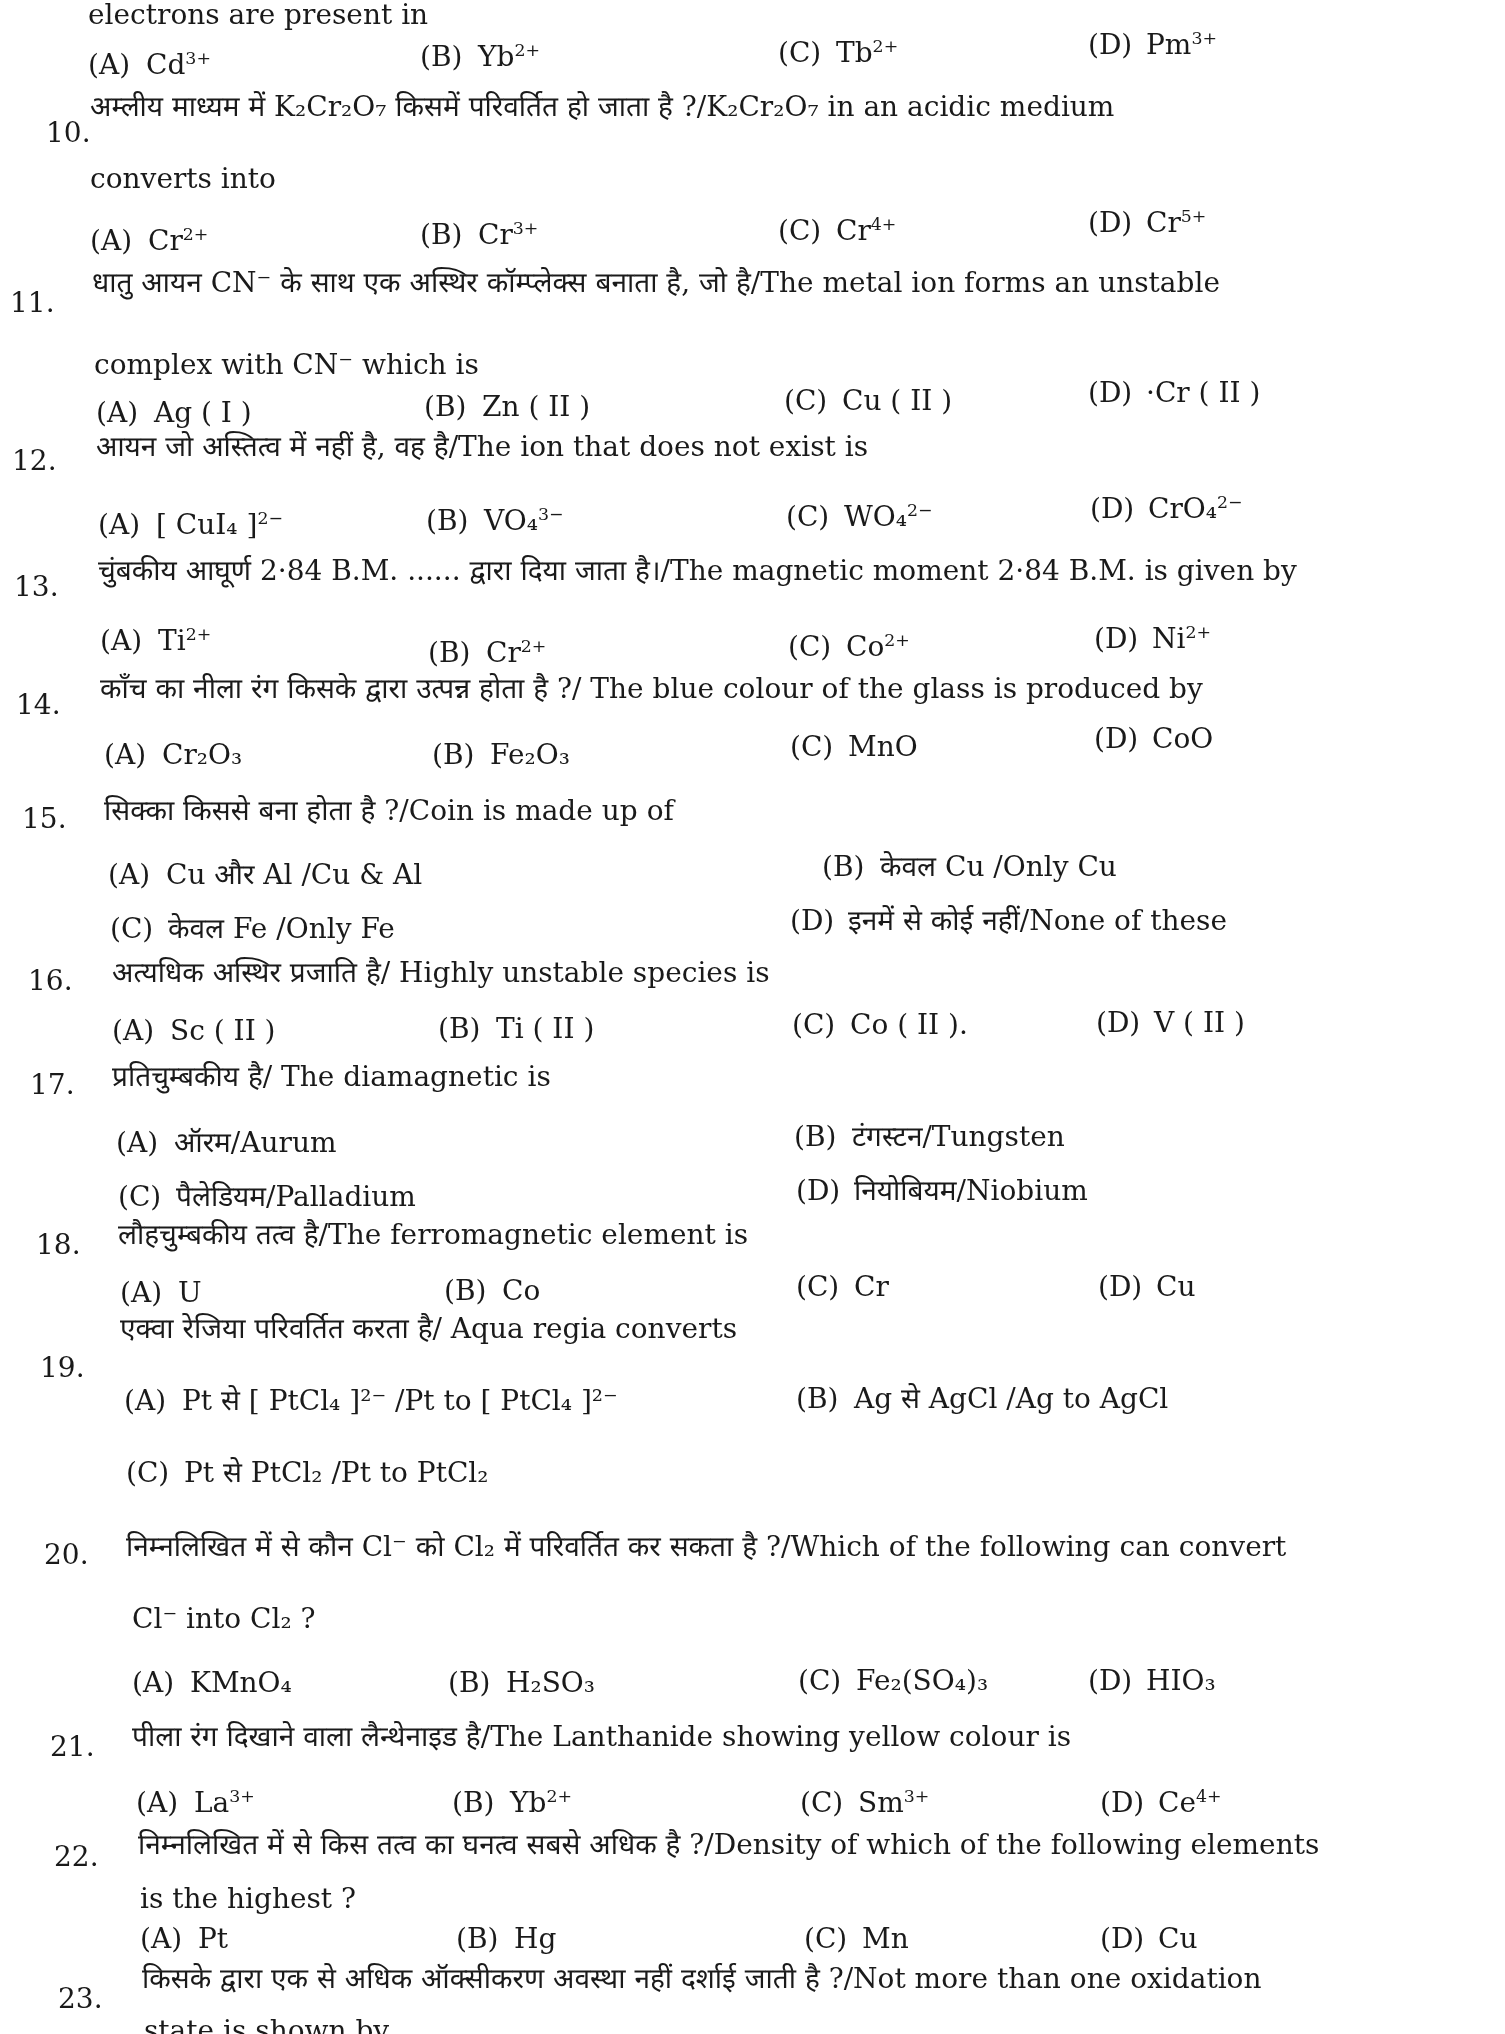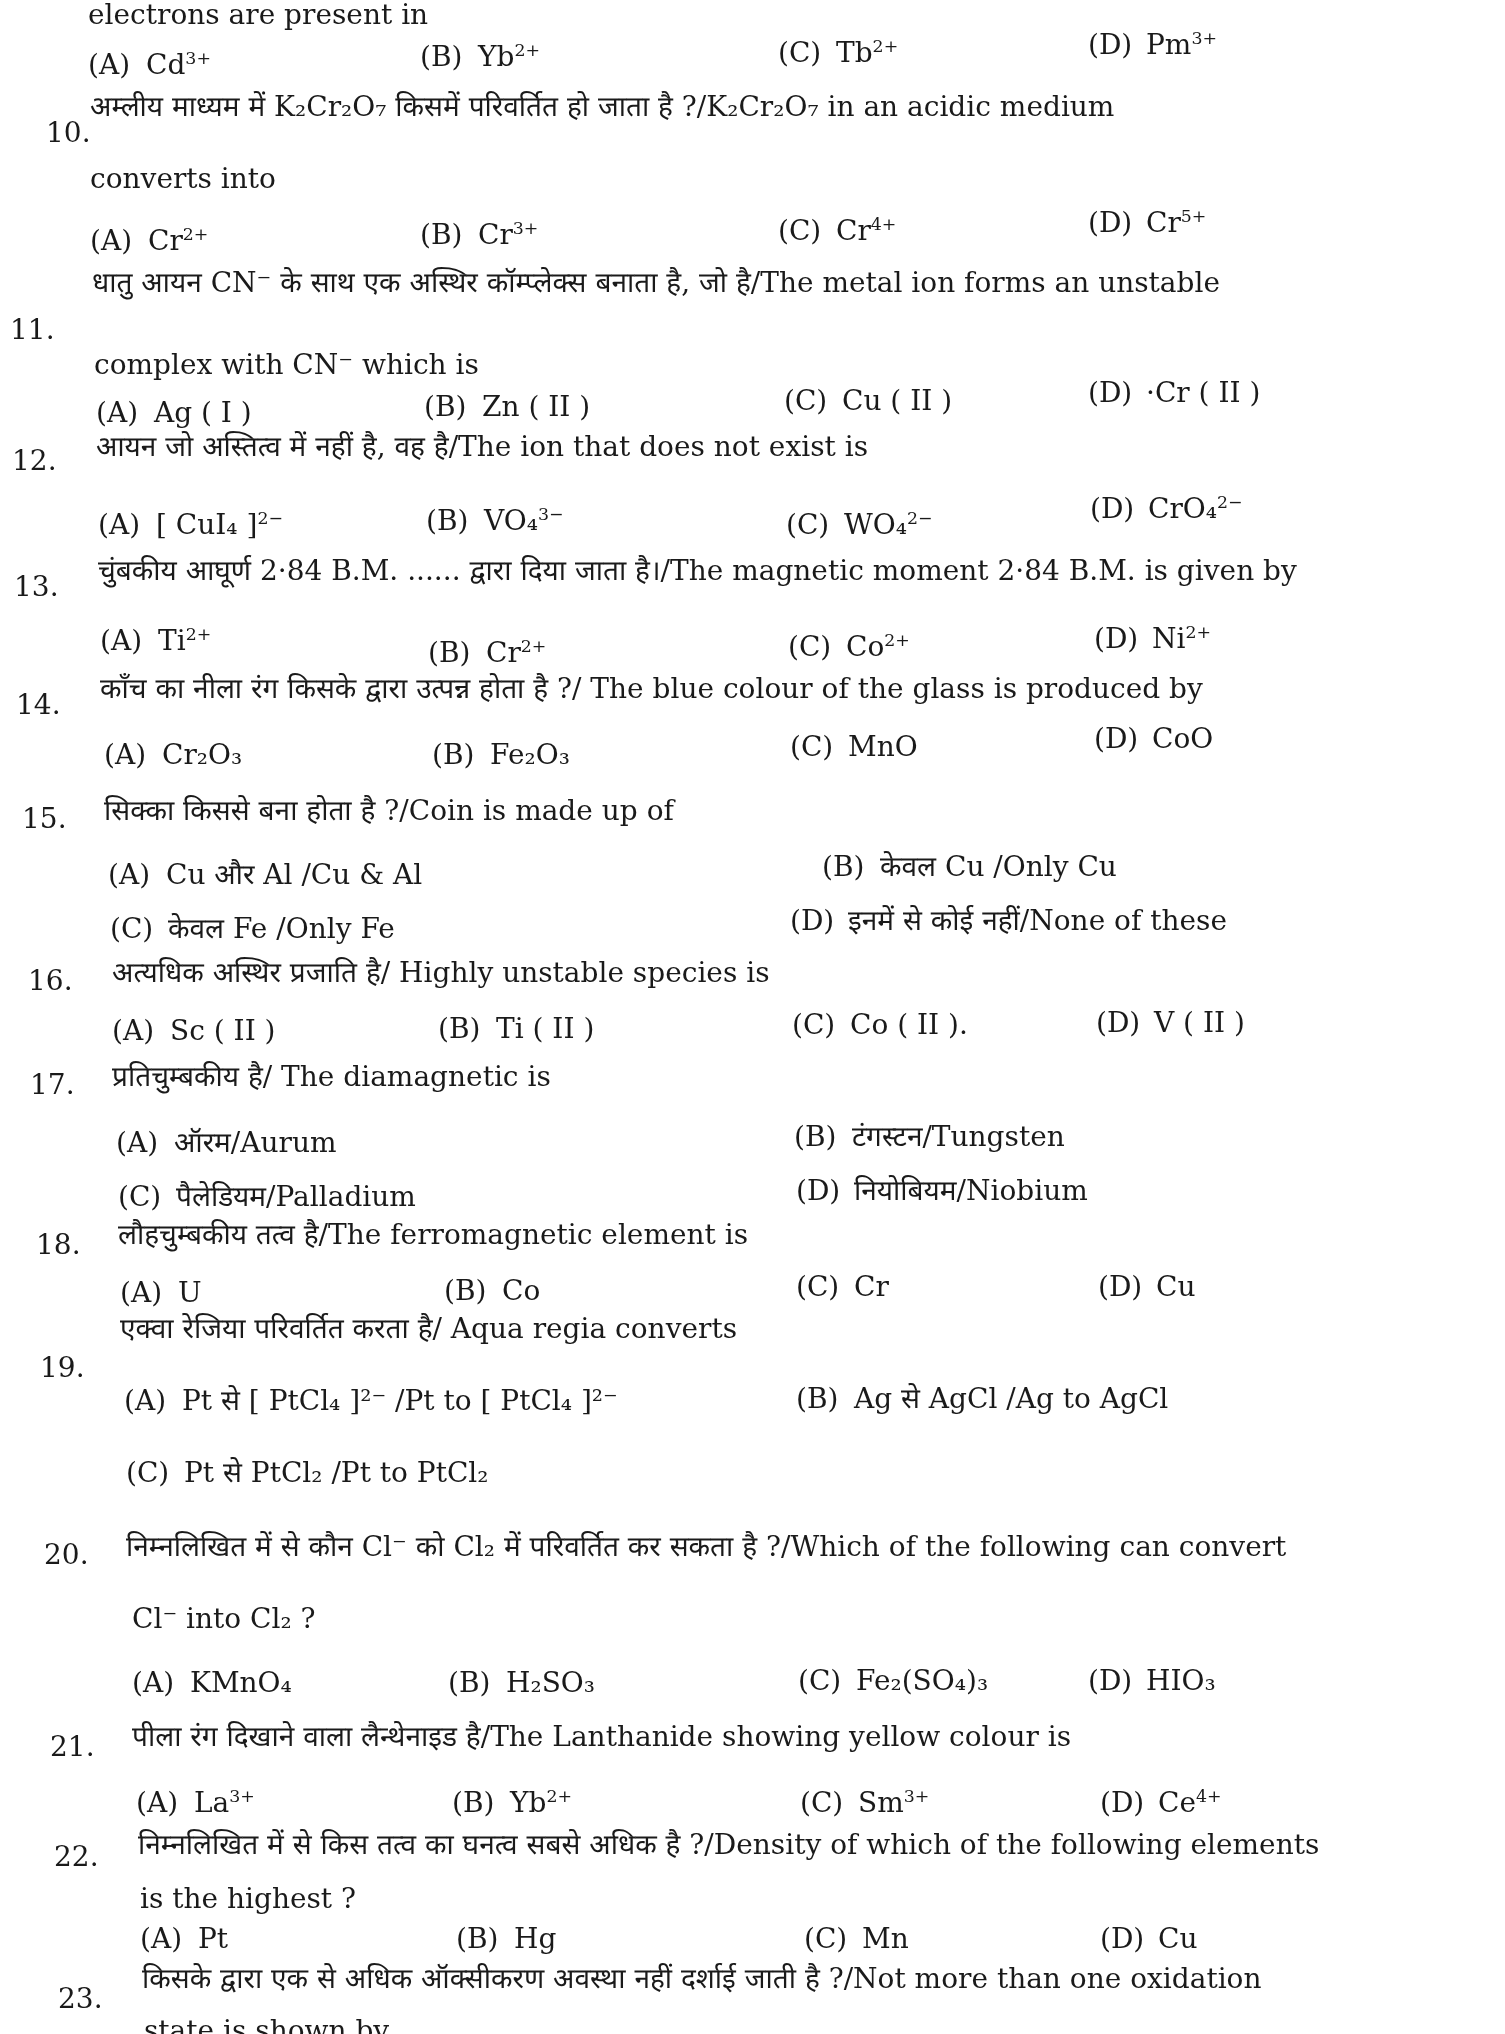--- a/index.html
+++ b/index.html
@@ -27,33 +27,33 @@
   <div class="opt" style="left:1088px;top:28px;"><span class="lab">(D)</span><span>Pm</span><sup>3+</sup></div>
 
   <div class="qnum" style="left:8px;top:116px;margin-left:38px;">10.</div>
   <div class="line" style="left:90px;top:92px;">अम्लीय माध्यम में K₂Cr₂O₇ किसमें परिवर्तित हो जाता है ?/K₂Cr₂O₇  in an acidic medium</div>
   <div class="line" style="left:90px;top:164px;">converts into</div>
   <div class="opt" style="left:90px;top:224px;"><span class="lab">(A)</span><span>Cr</span><sup>2+</sup></div>
   <div class="opt" style="left:420px;top:218px;"><span class="lab">(B)</span><span>Cr</span><sup>3+</sup></div>
   <div class="opt" style="left:778px;top:214px;"><span class="lab">(C)</span><span>Cr</span><sup>4+</sup></div>
   <div class="opt" style="left:1088px;top:206px;"><span class="lab">(D)</span><span>Cr</span><sup>5+</sup></div>
 
-  <div class="qnum" style="left:10px;top:286px;margin-top:27px;">11.</div>
+  <div class="qnum" style="left:10px;top:286px;">11.</div>
   <div class="line" style="left:92px;top:268px;">धातु आयन CN⁻ के साथ एक अस्थिर कॉम्प्लेक्स बनाता है, जो है/The metal ion forms an unstable</div>
   <div class="line" style="left:94px;top:350px;">complex with  CN⁻ which is</div>
   <div class="opt" style="left:96px;top:396px;"><span class="lab">(A)</span><span>Ag ( I )</span></div>
   <div class="opt" style="left:424px;top:390px;"><span class="lab">(B)</span><span>Zn ( II )</span></div>
   <div class="opt" style="left:784px;top:384px;"><span class="lab">(C)</span><span>Cu ( II )</span></div>
   <div class="opt" style="left:1088px;top:376px;"><span class="lab">(D)</span><span>·Cr ( II )</span></div>
 
   <div class="qnum" style="left:12px;top:444px;">12.</div>
   <div class="line" style="left:96px;top:432px;">आयन जो अस्तित्व में नहीं है, वह है/The ion that does not exist is</div>
   <div class="opt" style="left:98px;top:508px;"><span class="lab">(A)</span><span>[ CuI₄ ]</span><sup>2−</sup></div>
   <div class="opt" style="left:426px;top:504px;"><span class="lab">(B)</span><span>VO₄</span><sup>3−</sup></div>
-  <div class="opt" style="left:786px;top:500px;margin-top:8px;"><span class="lab">(C)</span><span>WO₄</span><sup>2−</sup></div>
+  <div class="opt" style="left:786px;top:500px;"><span class="lab">(C)</span><span>WO₄</span><sup>2−</sup></div>
   <div class="opt" style="left:1090px;top:492px;"><span class="lab">(D)</span><span>CrO₄</span><sup>2−</sup></div>
 
   <div class="qnum" style="left:14px;top:570px;">13.</div>
   <div class="line" style="left:98px;top:556px;">चुंबकीय आघूर्ण 2·84 B.M. ...... द्वारा दिया जाता है।/The magnetic moment 2·84 B.M. is given by</div>
   <div class="opt" style="left:100px;top:624px;"><span class="lab">(A)</span><span>Ti</span><sup>2+</sup></div>
   <div class="opt" style="left:428px;top:636px;"><span class="lab">(B)</span><span>Cr</span><sup>2+</sup></div>
   <div class="opt" style="left:788px;top:630px;"><span class="lab">(C)</span><span>Co</span><sup>2+</sup></div>
   <div class="opt" style="left:1094px;top:622px;"><span class="lab">(D)</span><span>Ni</span><sup>2+</sup></div>
 
   <div class="qnum" style="left:16px;top:688px;">14.</div>

